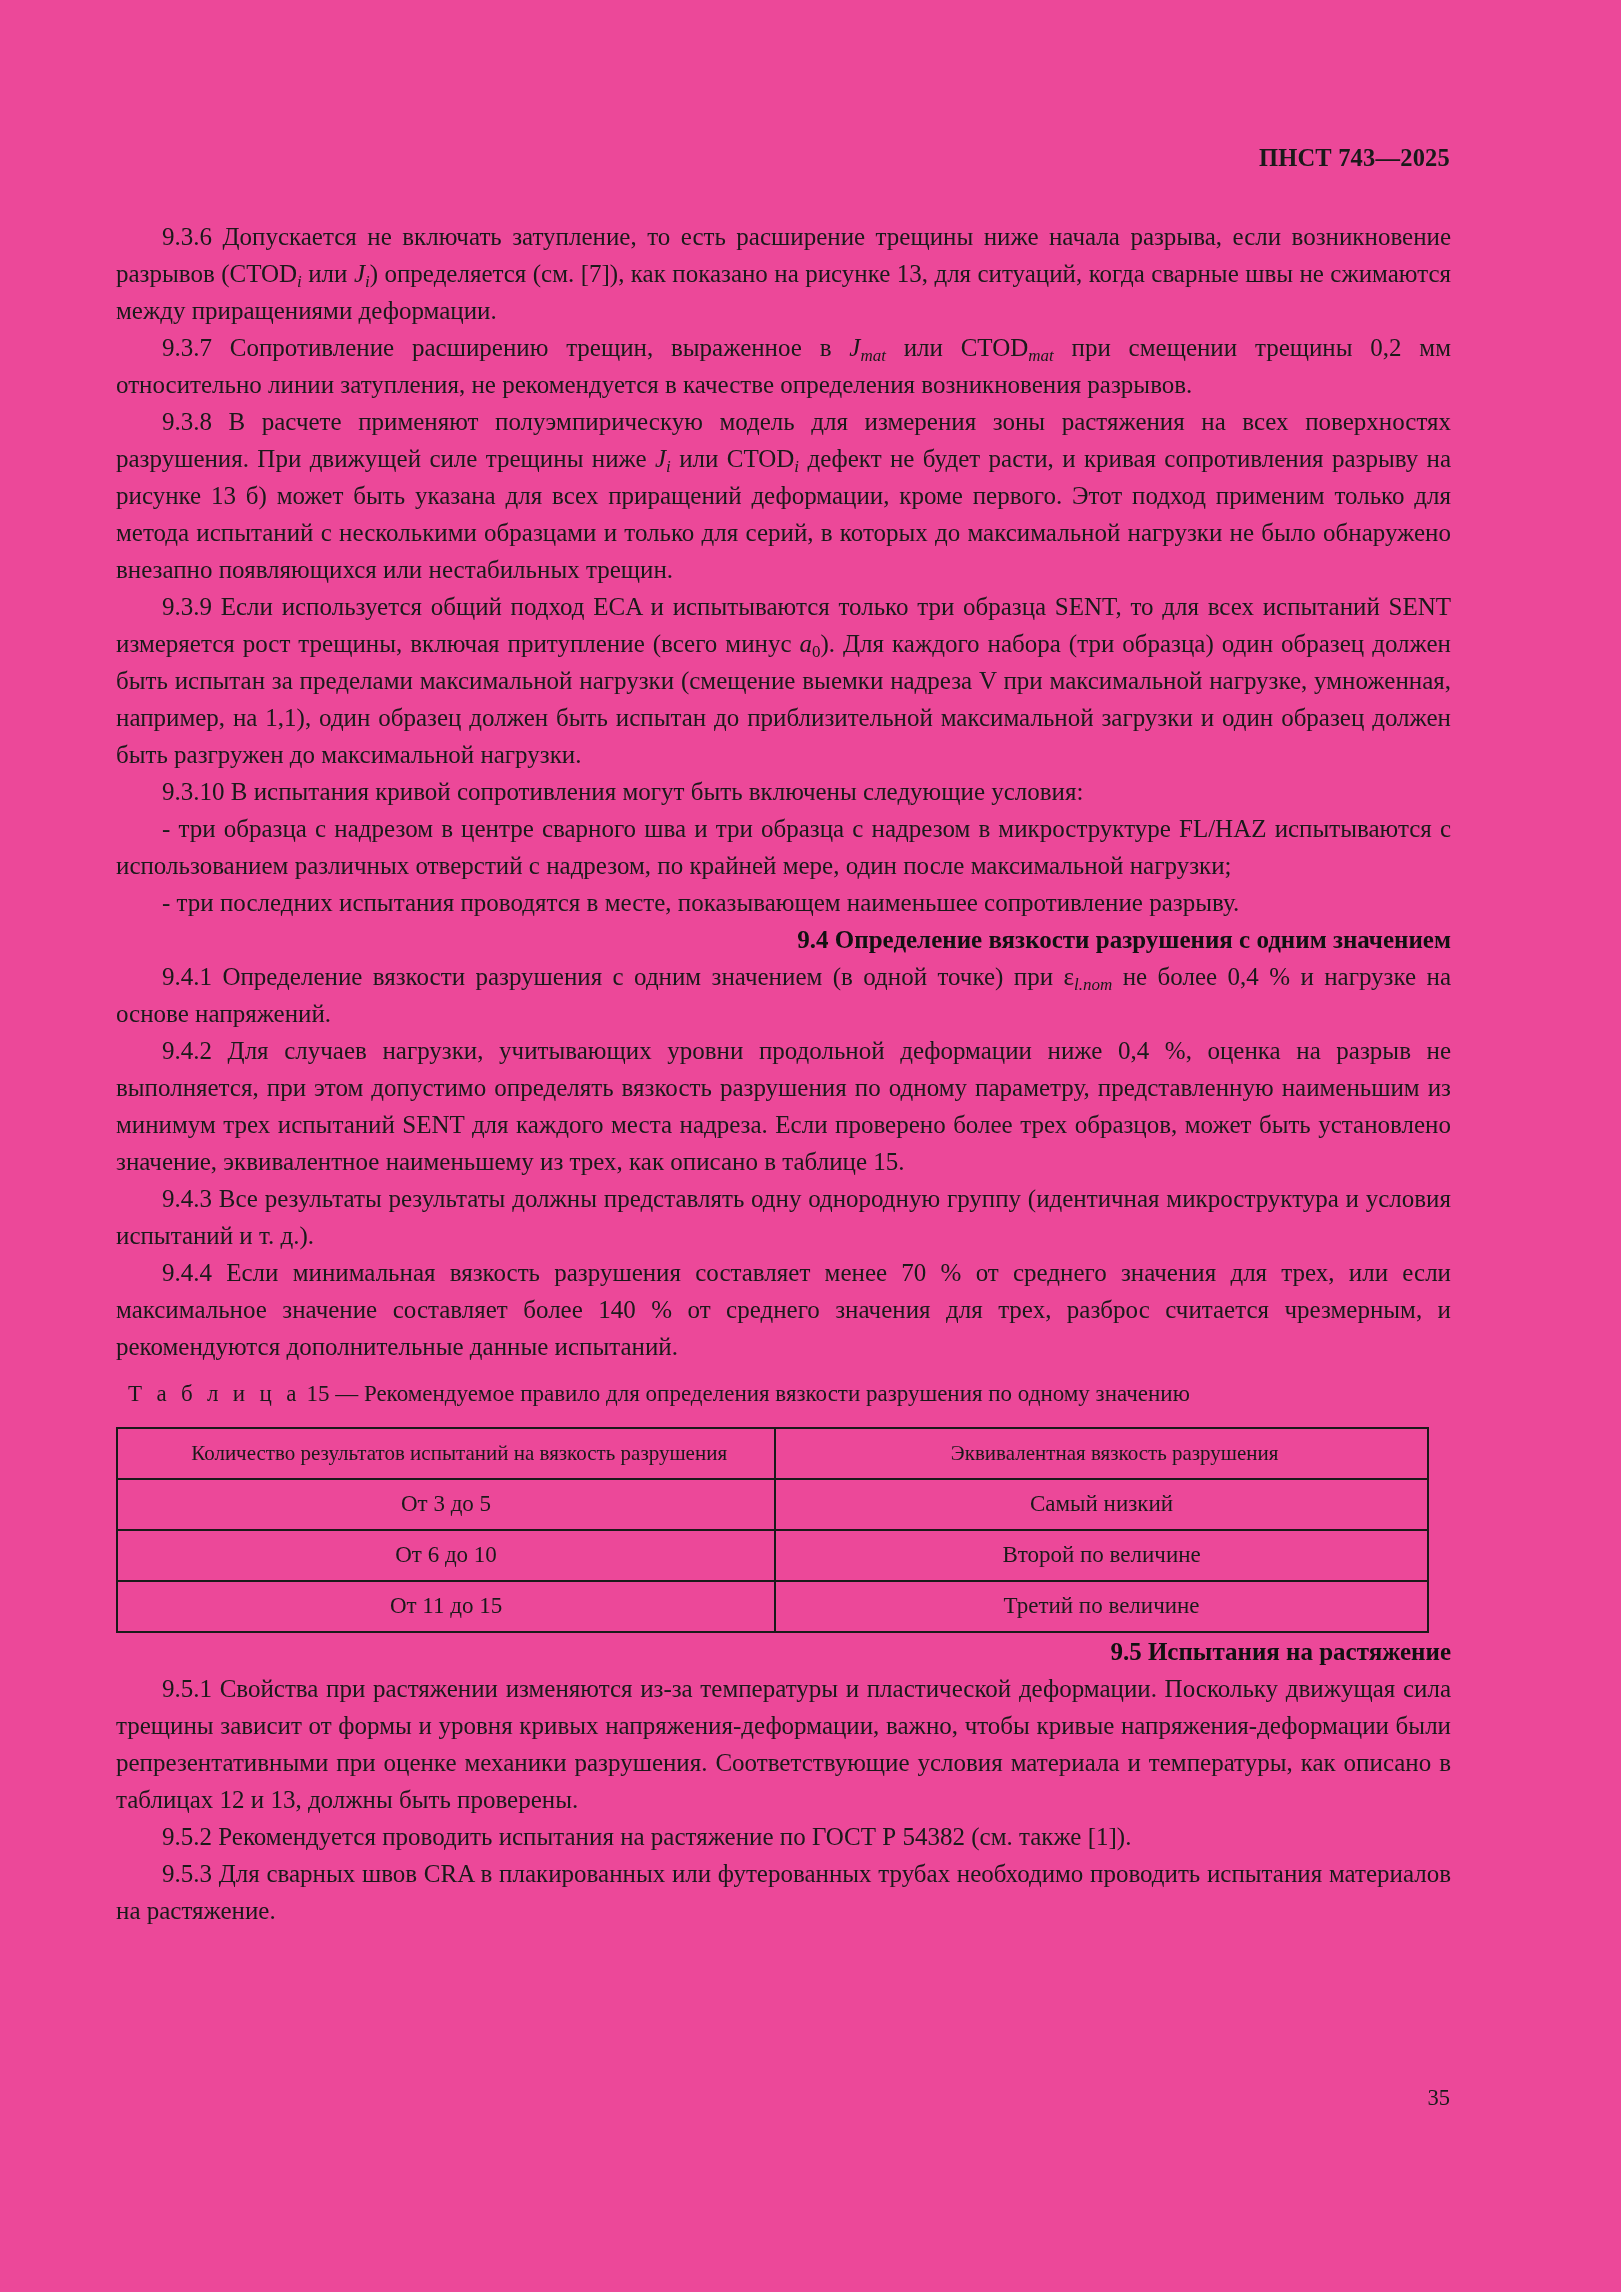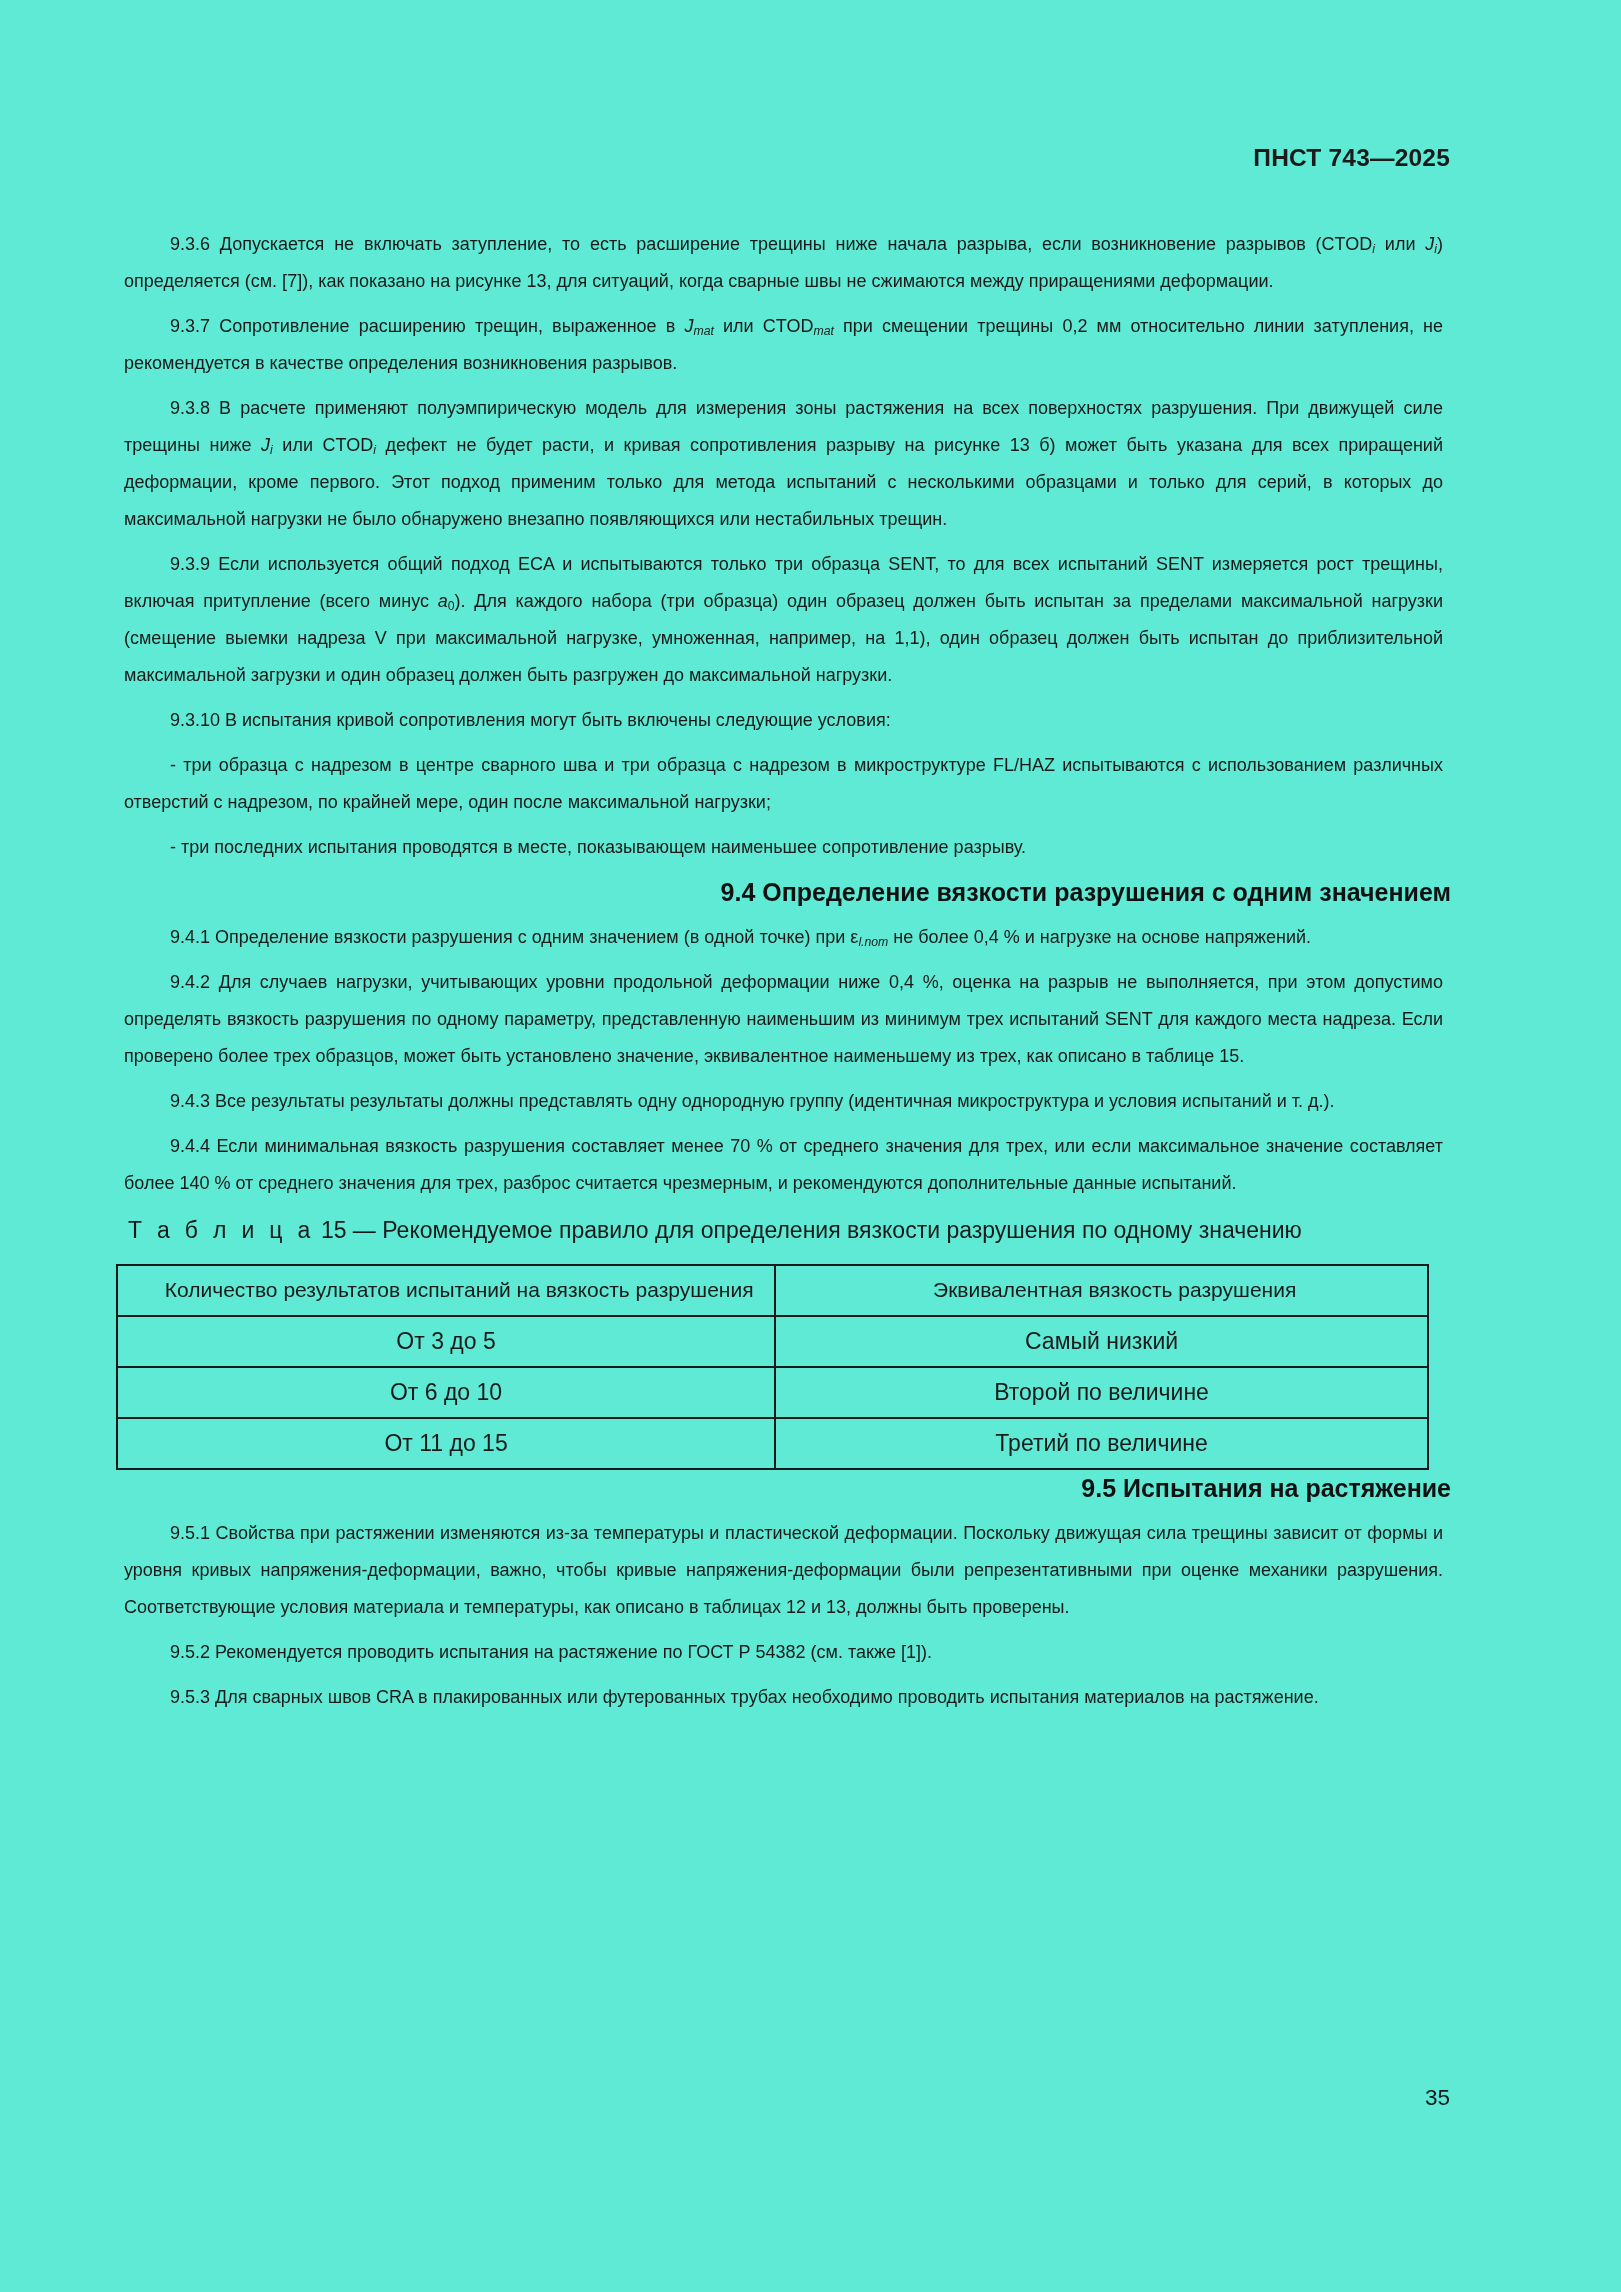--- a/index.html
+++ b/index.html
@@ -6,22 +6,22 @@
   html, body {
     margin: 0;
     padding: 0;
     background: #ffffff;
   }
   .page {
     position: relative;
     width: 1621px;
     height: 2293px;
     margin: 0 auto;
-    background: #5eead4;
-    font-family: Liberation Sans, sans-serif;
+    background: #ec4899;
+    font-family: Liberation Serif, serif;
     color: #1a1a1a;
     overflow: hidden;
     box-sizing: border-box;
   }
 
   
   .running-header {
     position: absolute;
     top: 144px;
     left: 116px;
@@ -36,22 +36,22 @@
 
   
   .body-col {
     position: absolute;
     top: 218px;
     left: 116px;
     width: 1335px;
   }
 
   p.para {
-    margin: 8px;
-    font-size: 18px;
+    margin: 0;
+    font-size: 25px;
     line-height: 37px;
     text-align: justify;
     text-justify: inter-word;
     color: #1a1a1a;
     hyphens: none;
   }
   p.para.indent {
     text-indent: 46px;
   }
   p.para.last-left {

